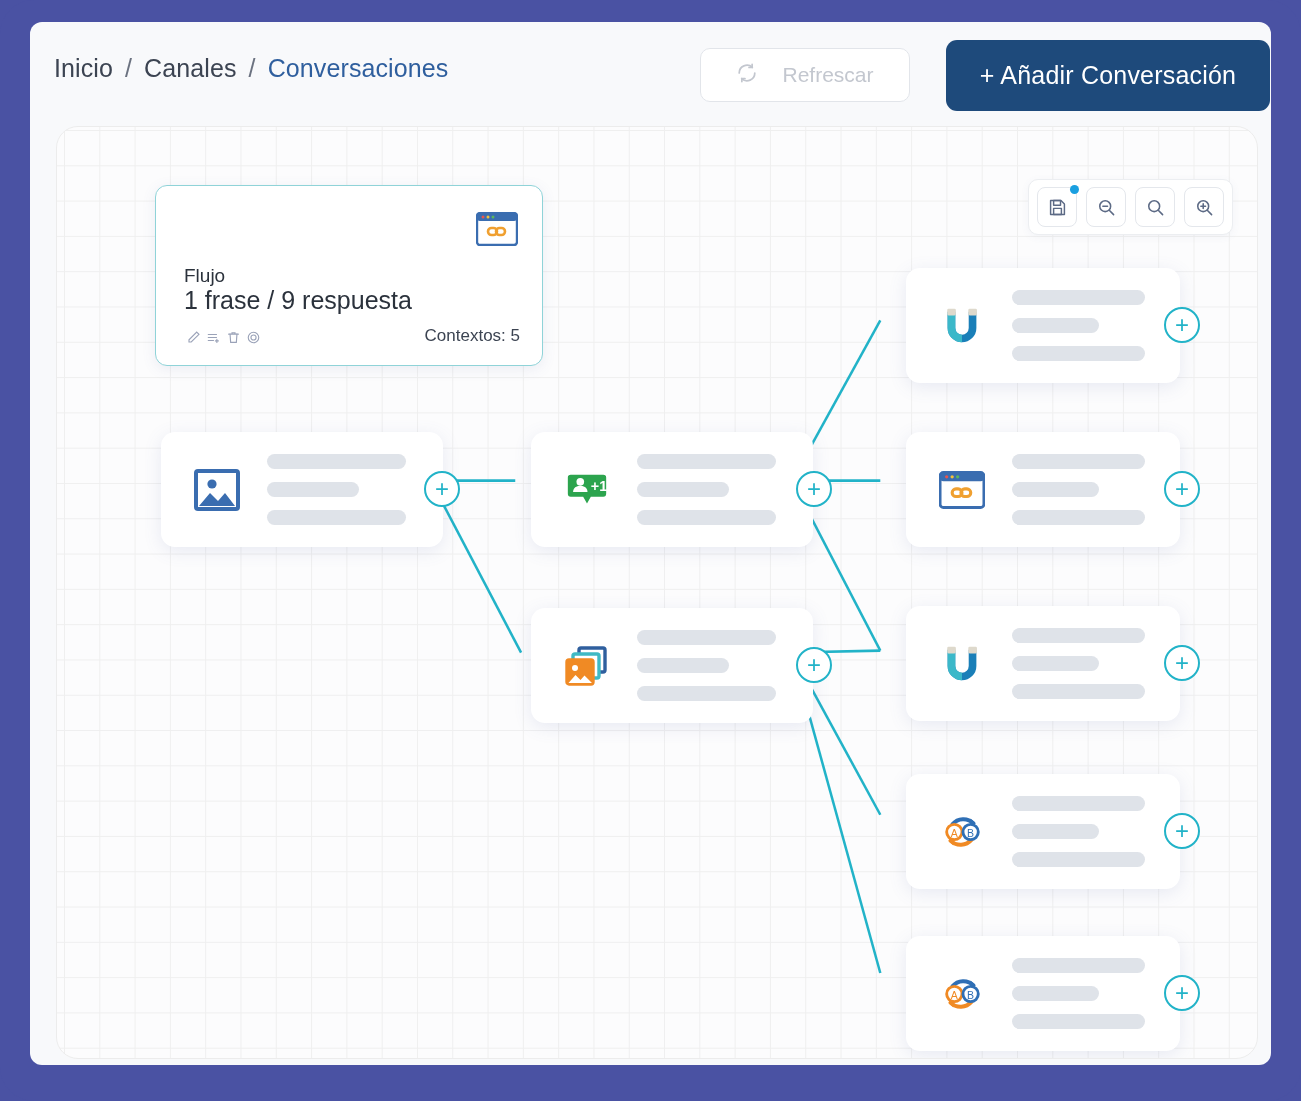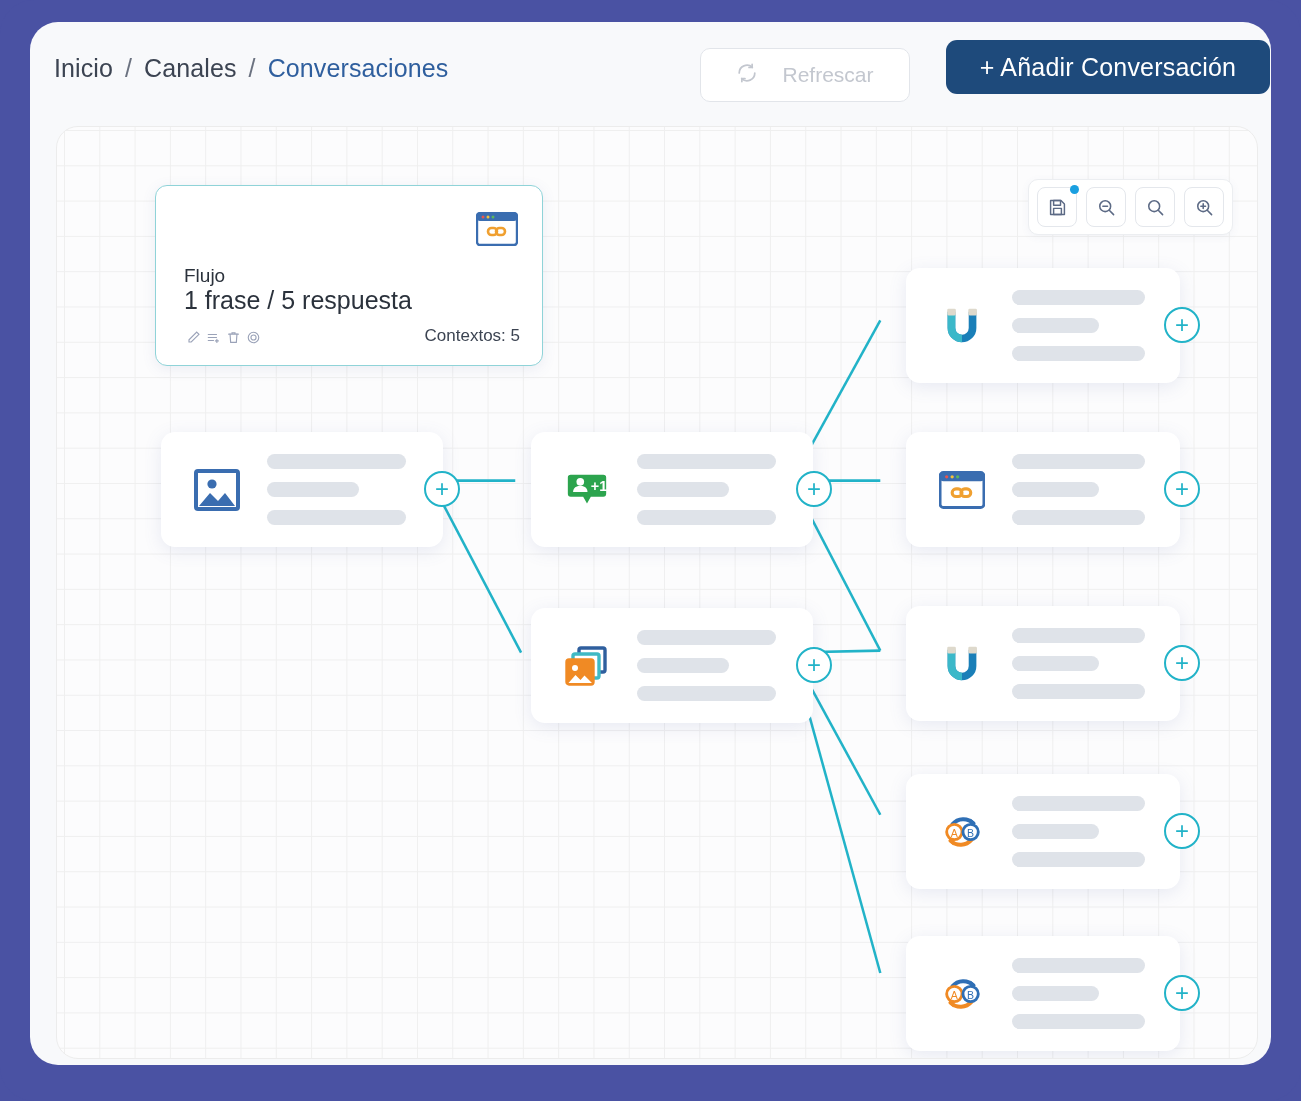--- a/index.html
+++ b/index.html
@@ -11,21 +11,21 @@
   }
   #frame {
     position: absolute; inset: 0;
     background: #4a52a3;
     border-radius: 34px;
   }
   #window {
     position: absolute;
     left: 30px; top: 22px; right: 30px; bottom: 36px;
     background: #f8f9fb;
-    border-radius: 28px;
+    border-radius: 12px;
     overflow: hidden;
   }
 
   
   #header {
     position: absolute; left: 0; top: 0; right: 0; height: 120px;
   }
   #breadcrumb {
     position: absolute; left: 24px; top: 32px;
     font-size: 25px; color: #3c4452; letter-spacing: .1px;
@@ -37,21 +37,21 @@
     position: absolute; right: 361px; top: 26px;
     width: 210px; height: 54px;
     border: 1px solid #e2e5ea; border-radius: 10px;
     background: #ffffff;
     display: flex; align-items: center; justify-content: center; gap: 24px;
     color: #c3c7cf; font-size: 21px;
     cursor: default;
   }
   #add-btn {
     position: absolute; right: 1px; top: 18px;
-    width: 324px; height: 54px;
+    width: 324px; height: 71px;
     background: #1e4a7b; border-radius: 11px;
     display: flex; align-items: center; justify-content: center;
     color: #ffffff; font-size: 25px; letter-spacing: .2px;
     cursor: pointer;
   }
 
   
   #canvas {
     position: absolute;
     left: 26px; top: 104px; right: 13px; bottom: 6px;
@@ -197,21 +197,21 @@
           <line x1="757" y1="538" x2="848" y2="536"></line>
 
           <line x1="757" y1="538" x2="848" y2="704"></line>
 
           <line x1="757" y1="538" x2="848" y2="866"></line>
         </g>
       </svg>
 
       <div id="flow-card">
         <div class="sub1">Flujo</div>
-        <div class="sub2">1 frase / 5 respuesta</div>
+        <div class="sub2">1 frase / 9 respuesta</div>
 
         <div class="link-icon">
           <svg width="42" height="34" viewBox="0 0 42 34">
             <rect x="1" y="1" width="40" height="32" rx="3" fill="#ffffff" stroke="#3a6db0" stroke-width="2.4"></rect>
             <rect x="1" y="1" width="40" height="8" rx="3" fill="#3a6db0"></rect>
             <circle cx="7" cy="5" r="1.5" fill="#e8554e"></circle>
             <circle cx="12" cy="5" r="1.5" fill="#f3c13a"></circle>
             <circle cx="17" cy="5" r="1.5" fill="#5cb85c"></circle>
             <g stroke="#f0a030" stroke-width="2.6" fill="none" stroke-linecap="round">
               <rect x="12" y="16" width="9" height="7" rx="3.5"></rect>

